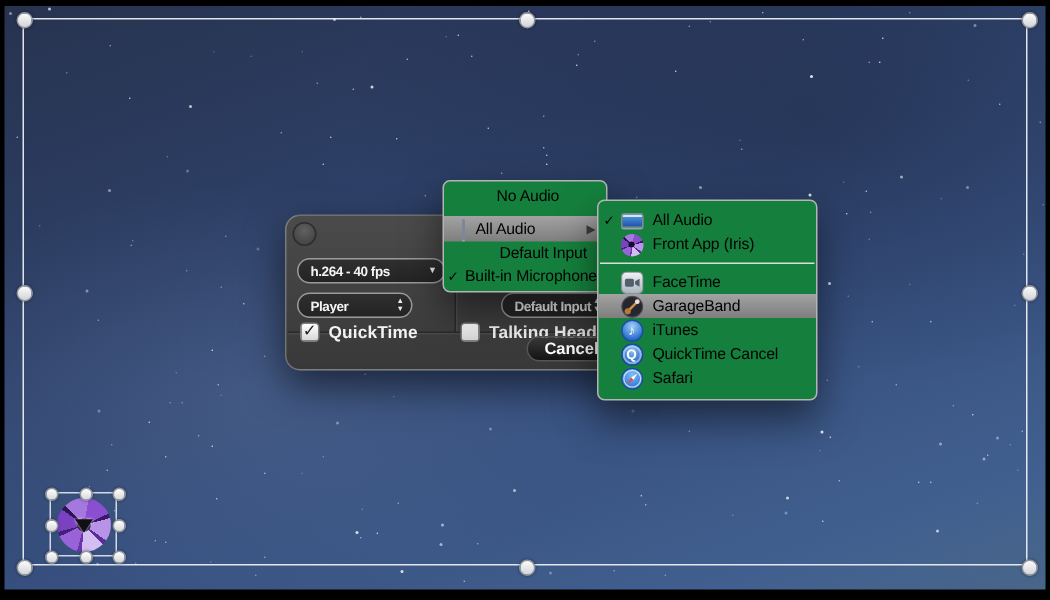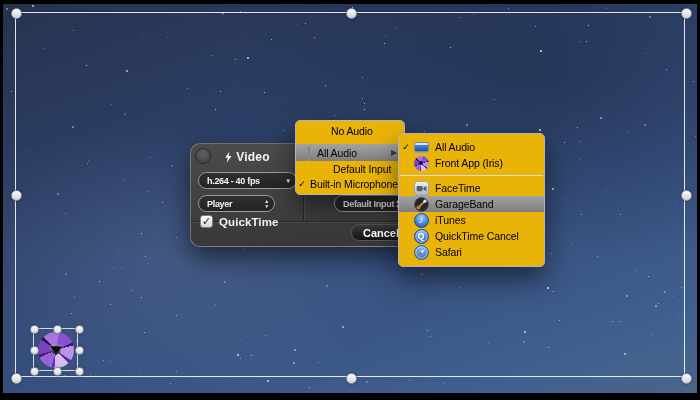--- a/index.html
+++ b/index.html
@@ -50,21 +50,21 @@
     font-size:11px;font-weight:bold;color:#1d1d1d;line-height:11px;}
   .checkrow .clabel{color:#f2f2f2;font-size:11.5px;font-weight:bold;letter-spacing:.1px;}
   #v-divider{position:absolute;left:112px;top:24px;width:1px;height:53px;background:rgba(0,0,0,.35);
     box-shadow:1px 0 0 rgba(255,255,255,.07);}
   #h-divider{position:absolute;left:1px;top:77px;width:224px;height:1px;background:rgba(0,0,0,.3);
     box-shadow:0 1px 0 rgba(255,255,255,.07);}
   #cancel-btn{position:absolute;left:160px;top:80px;width:60px;height:17px;border-radius:9px;
     background:linear-gradient(180deg,#3a3a3a,#141414);border:1px solid #555;box-sizing:border-box;
     color:#fff;font-size:11px;font-weight:bold;display:flex;align-items:center;justify-content:center;}
   
-  .menu{position:absolute;background:#eab308;border:1px solid #b4b4b4;border-radius:5px;box-sizing:border-box;
+  .menu{position:absolute;background:#15803d;border:1px solid #b4b4b4;border-radius:5px;box-sizing:border-box;
     box-shadow:0 12px 26px rgba(0,0,0,.5);color:#000;font-size:10.5px;letter-spacing:-.1px;}
   #menu-audio{left:295px;top:120px;width:110px;z-index:20;padding:2px 0;}
   #menu-audio .mrow{display:flex;align-items:center;height:16px;position:relative;}
   .mrow .check{width:12px;text-align:center;font-size:9px;flex:none;}
   .hl{background:linear-gradient(180deg,#a3a3a3,#7e7e7e);}
   #menu-audio .spacer{height:5px;}
   .subarrow{margin-left:auto;margin-right:7px;font-size:8px;color:#3c3c3c;}
   #submenu{left:398px;top:133px;width:147px;z-index:30;padding:5px 0 6px 0;}
   #submenu .mrow{display:flex;align-items:center;height:16px;}
   #submenu .check{width:14px;text-align:center;font-size:9px;flex:none;}
@@ -284,26 +284,20 @@
   <div class="handle" style="left:681px;top:8px"></div>
   <div class="handle" style="left:11px;top:190px"></div>
   <div class="handle" style="left:681px;top:190px"></div>
   <div class="handle" style="left:11px;top:373px"></div>
   <div class="handle" style="left:346px;top:373px"></div>
   <div class="handle" style="left:681px;top:373px"></div>
 
 
   <div id="panel">
     <div id="rec-btn"></div>
-    <div id="panel-title">
-      <svg width="8" height="12" viewBox="0 0 10 14">
-        <path d="M6.8 0 L1.5 8 H4.6 L3.6 14 L9.5 5.6 H5.9 Z" fill="#f2f2f2"></path>
-      </svg>
-      <span>Video</span>
-    </div>
     <div id="v-divider"></div>
     <div id="h-divider"></div>
 
     <div class="popup" id="popup-codec">
       <span class="lbl">h.264 - 40 fps</span>
       <span class="darrow">▼</span>
     </div>
     <div class="popup" id="popup-retina">
       <span class="lbl">Player</span>
       <span class="stepper">
@@ -316,20 +310,24 @@
       <span class="stepper">
         <span>▲</span>
         <span>▼</span>
       </span>
     </div>
     <div class="checkrow" id="row-watermark">
       <span class="checkbox">
         <span>✓</span>
       </span>
       <span class="clabel">QuickTime</span>
+    </div>
+    <div class="checkrow" id="row-talkinghead">
+      <span class="checkbox"></span>
+      <span class="clabel">Talking Head</span>
     </div>
     <div id="cancel-btn">
       <span>Cancel</span>
     </div>
   </div>
 
   <div class="menu" id="menu-audio">
     <div class="mrow" style="padding-left:35px;">
       <span>No Audio</span>
     </div>

